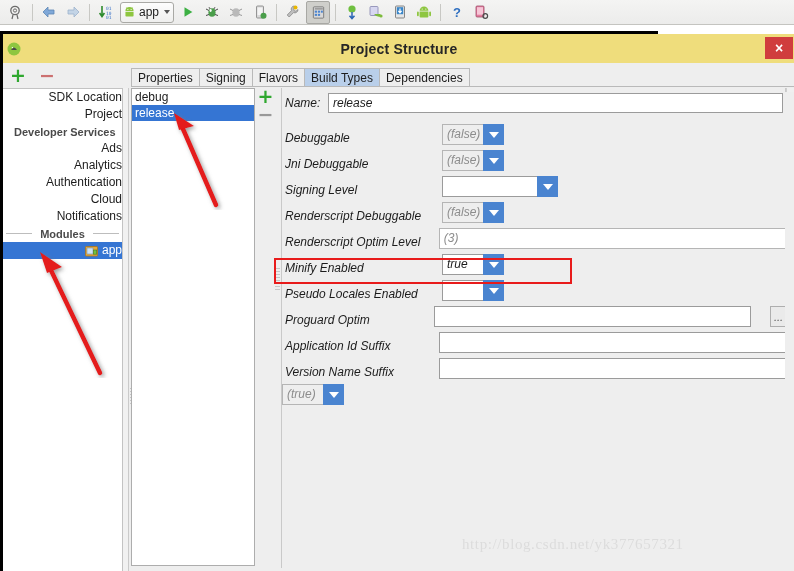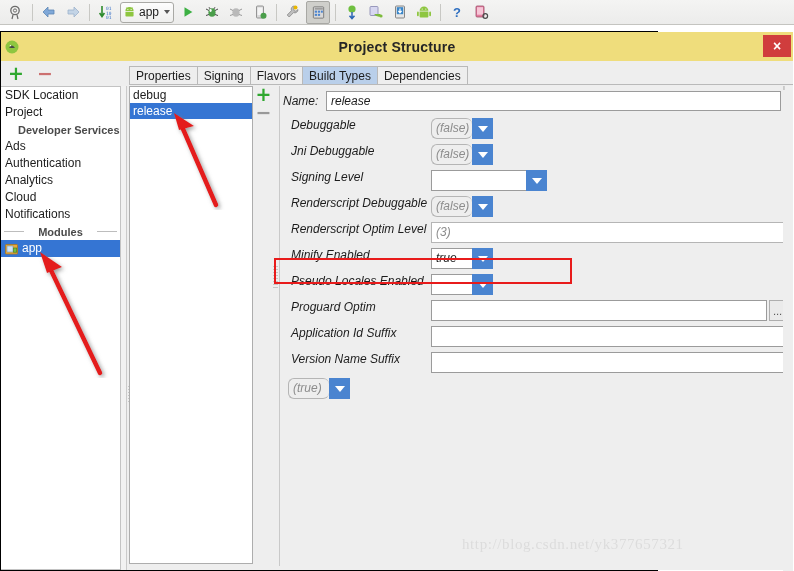--- a/index.html
+++ b/index.html
@@ -67,21 +67,21 @@
     width: 794px; height: 546px;
     background: #ffffff;
   }
 
   
   #dialog {
     position: absolute;
     left: 0; top: 31px;
     width: 658px; height: 540px;
     background: #e5e5e5;
-    border: 1px solid #000000;
+    border: 3px solid #000000;
     box-sizing: border-box;
   }
   #titlebar {
     position: absolute; left: 0; top: 0;
     width: 792px; height: 29px;
     background: #efdd7c;
     display: flex; align-items: center;
     box-sizing: border-box;
   }
   #title-icon {
@@ -153,30 +153,31 @@
   }
   .sb-item {
     height: 17px;
     line-height: 17px;
     padding-left: 4px;
     font-size: 12px;
     color: #1c1c1c;
     white-space: nowrap;
     display: flex;
     align-items: center;
+    justify-content: flex-end;
   }
   .sb-item.selected {
     background: #3575d3;
     color: #ffffff;
   }
   .sb-sep {
     height: 17px;
     display: flex; align-items: center;
     padding: 0 3px;
-    gap: 14px;
+    gap: 8px;
   }
   .sb-sep .line {
     flex: 1 1 auto;
     height: 1px;
     background: #bdbdbd;
   }
   .sb-sep .cap {
     font-size: 11px;
     font-weight: bold;
     color: #4a4a4a;
@@ -340,24 +341,24 @@
     line-height: 18px;
     padding: 0 4px;
     font-size: 12px;
     color: #1c1c1c;
     font-family: "Liberation Sans", sans-serif;
   }
   #name-field { width: 455px; }
 
   .frow {
     position: absolute;
-    left: 8px;
+    left: 0;
     width: 505px;
     height: 25px;
-    display: flex; align-items: flex-start;
+    display: flex; align-items: flex-end; gap: 17px;
   }
   .frow .flabel {
     width: 143px;
     padding-left: 3px;
     font-size: 12px;
     color: #1c1c1c;
     box-sizing: border-box;
     white-space: nowrap;
   }
   
@@ -375,21 +376,20 @@
     line-height: 19px;
     padding: 0 4px;
     font-size: 12px;
     white-space: nowrap;
     overflow: hidden;
   }
   .combo.disabled .cbox {
     background: transparent;
     border-color: #b5b5b5;
     color: #8c8c8c;
-    border-radius: 6px;
   }
   .combo .carrow {
     width: 21px; height: 21px;
     background: #4a84d0;
     display: flex; align-items: center; justify-content: center;
     box-sizing: border-box;
   }
   .combo .carrow i {
     display: block;
     width: 0; height: 0;
@@ -643,24 +643,24 @@
         <div class="sb-sep">
           <span class="line"></span>
           <span class="cap">Developer Services</span>
           <span class="line"></span>
         </div>
 
         <div class="sb-item">
           <span>Ads</span>
         </div>
         <div class="sb-item">
+          <span>Analytics</span>
+        </div>
+        <div class="sb-item">
           <span>Authentication</span>
-        </div>
-        <div class="sb-item">
-          <span>Analytics</span>
         </div>
         <div class="sb-item">
           <span>Cloud</span>
         </div>
         <div class="sb-item">
           <span>Notifications</span>
         </div>
 
         <div class="sb-sep">
           <span class="line"></span>

